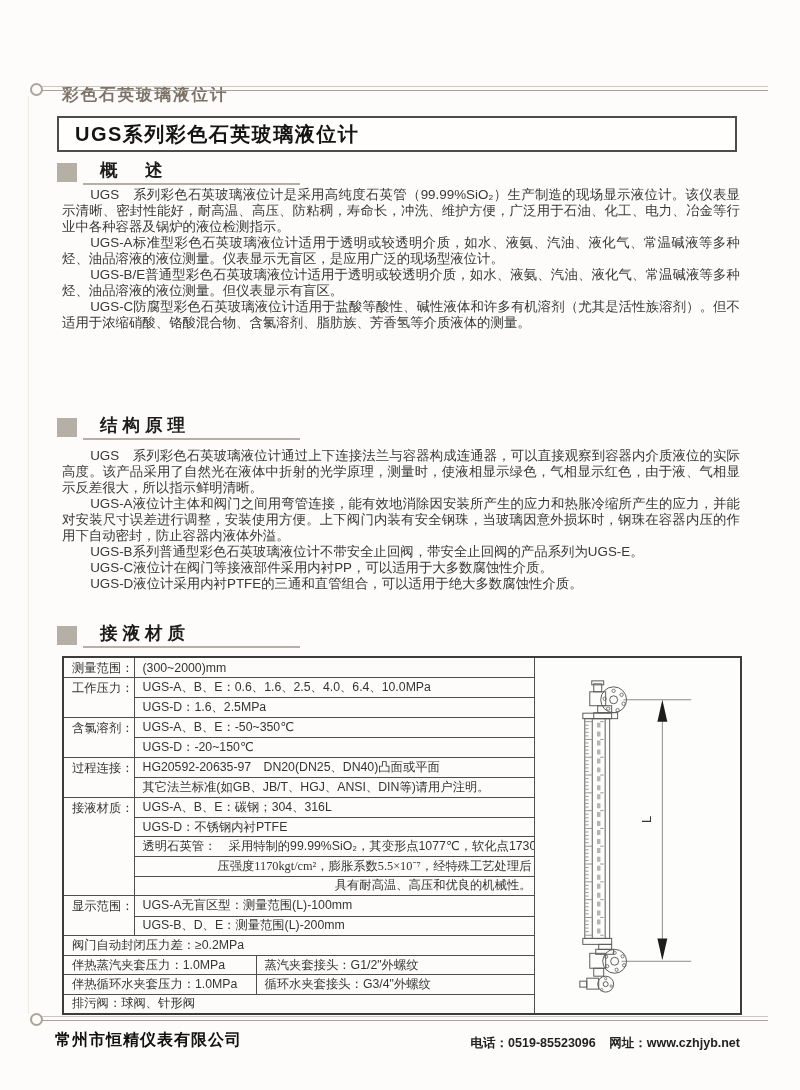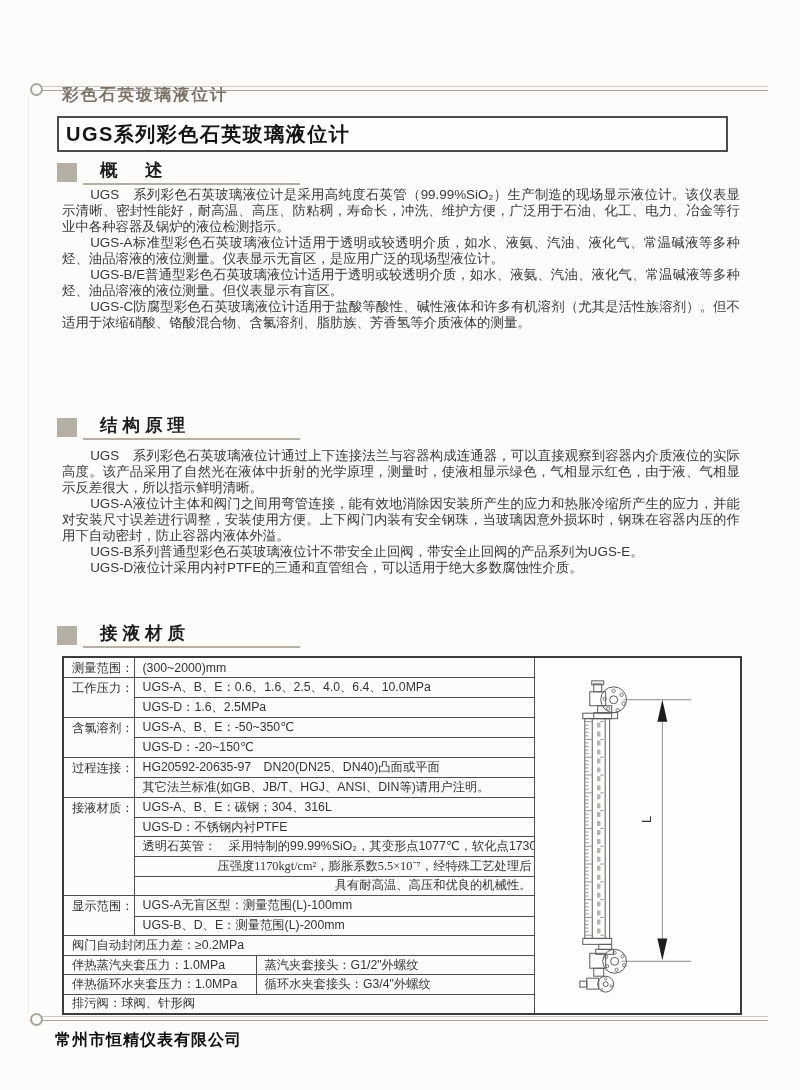--- a/index.html
+++ b/index.html
@@ -11,21 +11,21 @@
   .rule{position:absolute;left:42px;width:726px;height:3px;
         border-top:1px solid #ccc6be;border-bottom:1px solid #a8a198;}
   .rule.top{top:86px;}
   .rule.bottom{top:1016px;}
   .ring{position:absolute;left:30px;width:9px;height:9px;border:2px solid #aba49b;
         border-radius:50%;background:#fdfcfa;}
   .ring.top{top:83px;}
   .ring.bottom{top:1013px;}
   .title-box{position:absolute;left:57px;top:116px;width:660px;height:32px;
              border:2px solid #4c4c4c;background:#fffefd;display:flex;align-items:center;
-             padding-left:7px;box-sizing:content-box;}
+             padding-left:16px;box-sizing:content-box;}
   .title-box span{font-size:20px;font-weight:bold;color:#141414;letter-spacing:1.5px;}
   .section-head{position:absolute;left:57px;height:28px;}
   .section-head .sq{position:absolute;left:0;top:5px;width:20px;height:19px;background:#b6afa6;}
   .section-head .sh-text{position:absolute;left:43px;top:0;font-size:17.5px;font-weight:bold;
                          color:#1c1c1c;letter-spacing:5px;white-space:nowrap;}
   .section-head .sh-line{position:absolute;left:26px;top:25px;width:217px;height:2px;background:#b6afa6;}
   .sh-overview{top:158px;}
   .sh-structure{top:413px;}
   .sh-tech{top:621px;}
   .para-block{position:absolute;left:62px;width:678px;text-align:justify;
@@ -79,20 +79,21 @@
   <div class="section-head sh-structure">
     <div class="sq"></div>
     <div class="sh-text">结构原理</div>
     <div class="sh-line"></div>
   </div>
 
   <div class="para-block pb-structure">
     <p>UGS　系列彩色石英玻璃液位计通过上下连接法兰与容器构成连通器，可以直接观察到容器内介质液位的实际高度。该产品采用了自然光在液体中折射的光学原理，测量时，使液相显示绿色，气相显示红色，由于液、气相显示反差很大，所以指示鲜明清晰。</p>
     <p>UGS-A液位计主体和阀门之间用弯管连接，能有效地消除因安装所产生的应力和热胀冷缩所产生的应力，并能对安装尺寸误差进行调整，安装使用方便。上下阀门内装有安全钢珠，当玻璃因意外损坏时，钢珠在容器内压的作用下自动密封，防止容器内液体外溢。</p>
     <p>UGS-B系列普通型彩色石英玻璃液位计不带安全止回阀，带安全止回阀的产品系列为UGS-E。</p>
+    <p>UGS-C液位计在阀门等接液部件采用内衬PP，可以适用于大多数腐蚀性介质。</p>
     <p>UGS-D液位计采用内衬PTFE的三通和直管组合，可以适用于绝大多数腐蚀性介质。</p>
   </div>
 
   <div class="section-head sh-tech">
     <div class="sq"></div>
     <div class="sh-text">接液材质</div>
     <div class="sh-line"></div>
   </div>
 
   <div class="spec-table">
@@ -303,14 +304,18 @@
       <tr>
             <td colspan="3">排污阀：球阀、针形阀</td>
           </tr>
     </tbody>
       </table>
   </div>
 
   <div class="ring bottom"></div>
   <div class="rule bottom"></div>
   <div class="footer-company">常州市恒精仪表有限公司</div>
+  <div class="footer-contact">
+    <span>电话：0519-85523096</span>
+    <span>网址：www.czhjyb.net</span>
+  </div>
 
 </div>
 
 </body></html>

